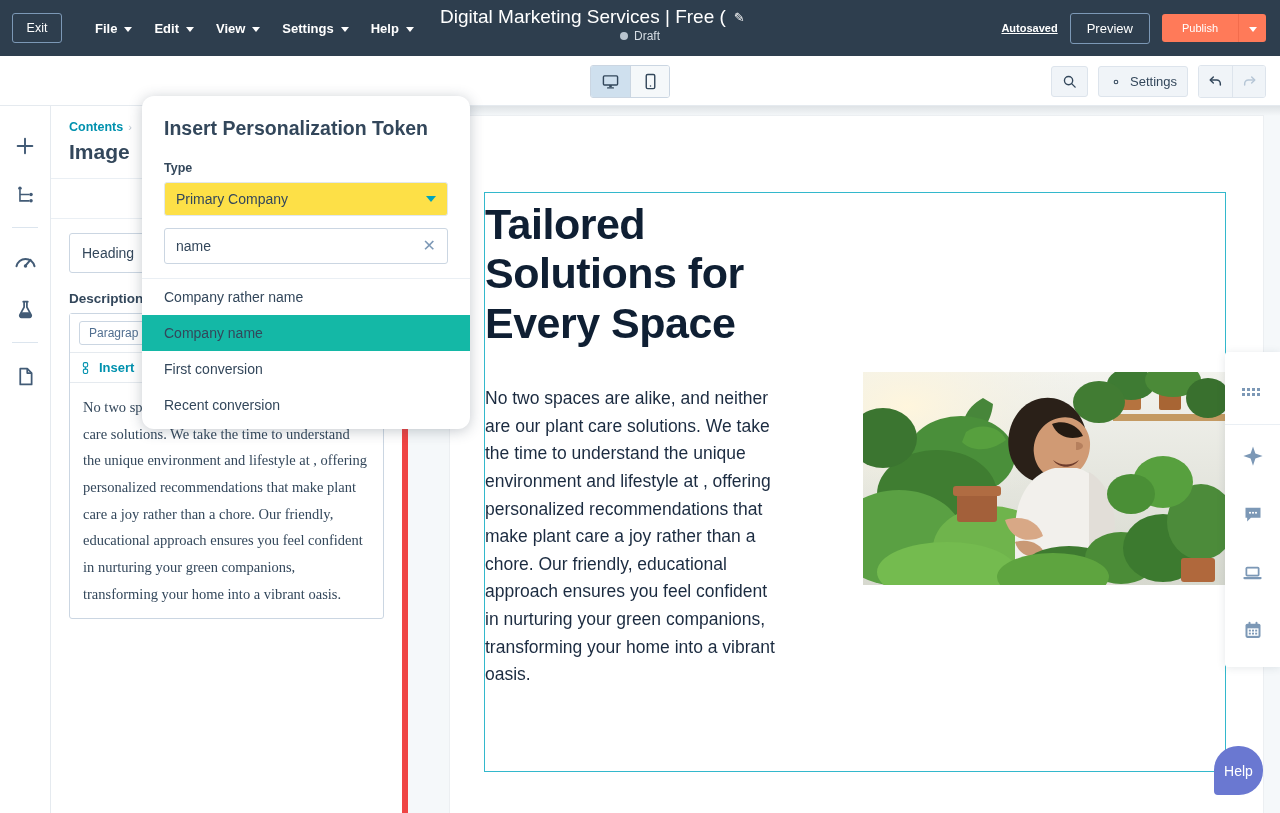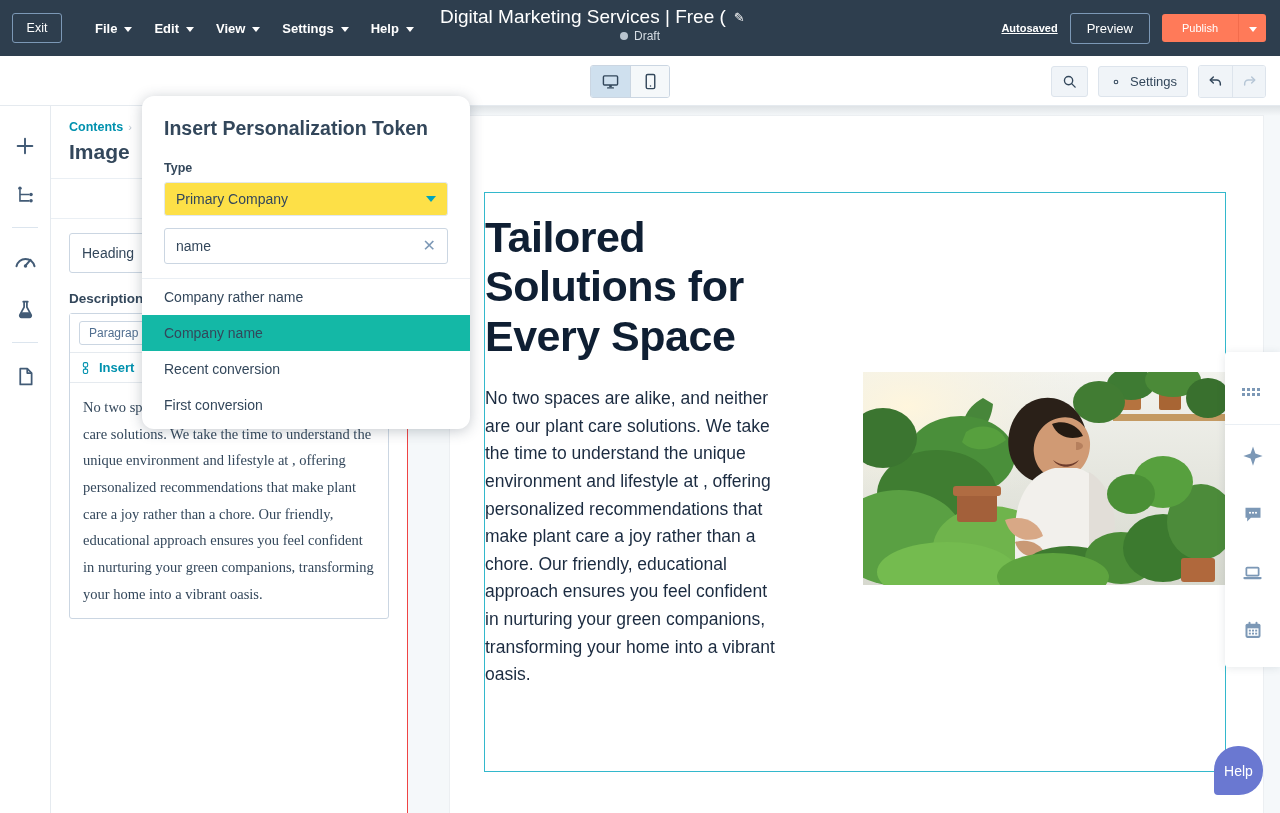--- a/index.html
+++ b/index.html
@@ -108,21 +108,21 @@
   }
   .rail-ic {
     width: 40px; height: 48px; display: flex; align-items: center;
     justify-content: center; color: #425b76; cursor: pointer;
   }
   .rail-div { width: 26px; height: 1px; background: #dce5ee; margin: 9px 0; }
 
   
   .editpanel {
     position: absolute; left: 51px; top: 106px; width: 357px; height: 707px;
-    background: #ffffff; border-right: 1px solid #ef4444; overflow: hidden;
+    background: #ffffff; border-right: 6px solid #ef4444; overflow: hidden;
   }
   .bc-row {
     padding: 14px 18px 0 18px; display: flex; align-items: center; gap: 5px;
   }
   .bc-link { color: #0091ae; font-size: 12.5px; font-weight: bold; cursor: pointer; }
   .bc-sep { color: #b9c4cf; font-size: 11px; }
   .panel-title { padding: 6px 18px 14px 18px; font-size: 21px; font-weight: bold; color: #33475b; }
 
   .section-head {
     display: flex; align-items: center; justify-content: center; gap: 8px;
@@ -166,21 +166,21 @@
   }
   .canvas-page {
     position: absolute; left: 42px; top: 10px; width: 813px; height: 697px;
     background: #ffffff; box-shadow: 0 0 0 1px #eceff2;
   }
   .module-box {
     position: absolute; left: 34px; top: 76px; width: 742px; height: 580px;
     border: 1px solid #33b8cc;
   }
   .hero-h1 {
-    position: absolute; left: 0px; top: 20px; width: 300px;
+    position: absolute; left: 0px; top: 7px; width: 300px;
     font-size: 43px; line-height: 1.15; font-weight: bold; color: #0f1f33;
     letter-spacing: -0.5px;
   }
   .hero-p {
     position: absolute; left: 0px; top: 192px; width: 300px;
     font-size: 17.5px; line-height: 1.58; color: #1b2b40;
   }
   .hero-img {
     position: absolute; left: 378px; top: 179px; width: 362px; height: 213px;
     overflow: hidden; background: #2e4a28;
@@ -542,16 +542,16 @@
       <span class="sel-caret"></span>
     </div>
   </div>
   <div class="popup-search">
     <span>name</span>
     <span class="clear-x">✕</span>
   </div>
   <div class="popup-list">
     <div class="popup-opt">Company rather name</div>
     <div class="popup-opt sel">Company name</div>
+    <div class="popup-opt">First conversion</div>
     <div class="popup-opt">Recent conversion</div>
-    <div class="popup-opt">First conversion</div>
   </div>
 </div>
 
 </body></html>

